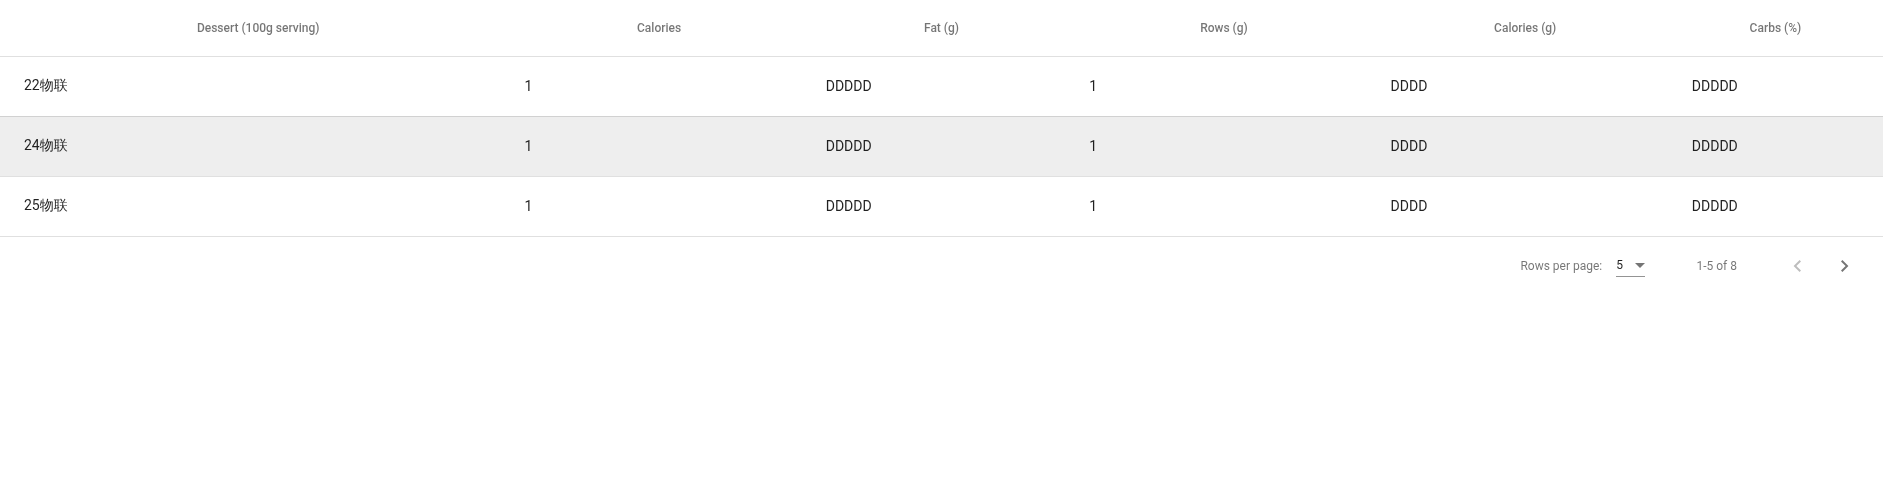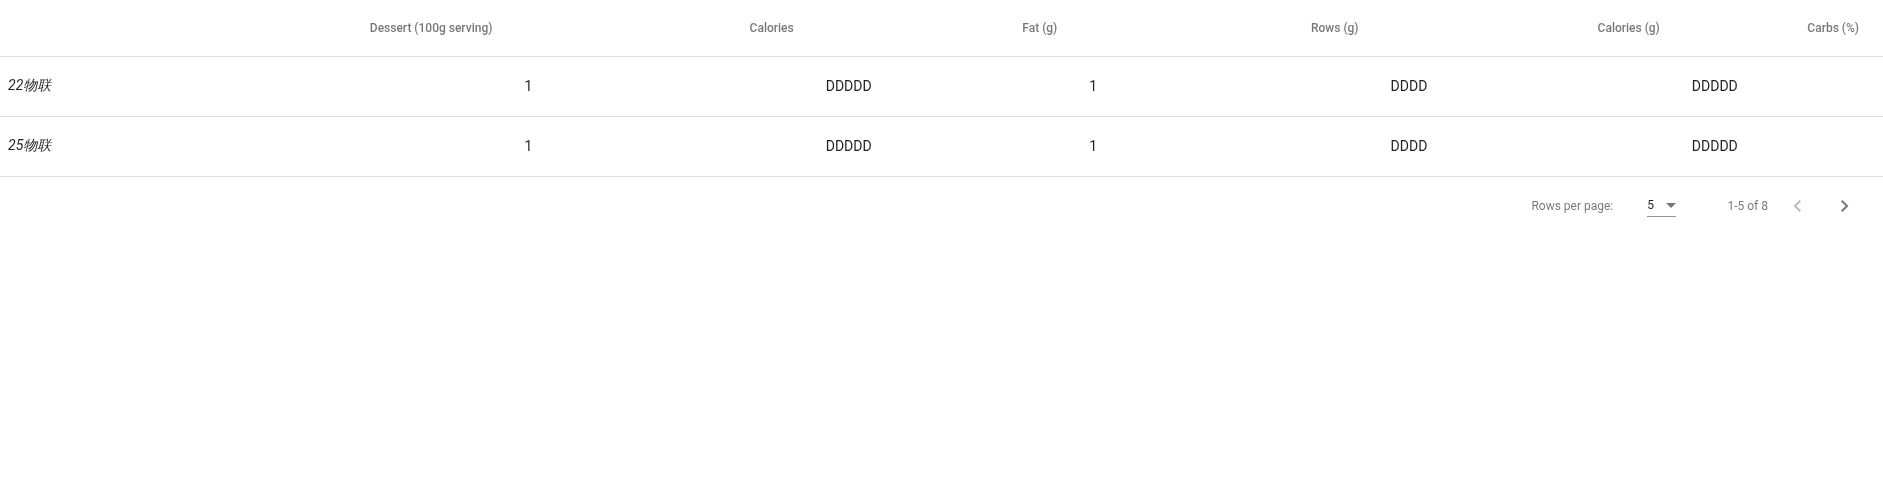--- a/index.html
+++ b/index.html
@@ -12,21 +12,21 @@
       font-size: 14px;
       color: rgba(0,0,0,0.87);
       background: #fff;
       width: 1883px;
     }
     .data-table {
       width: 100%;
       border-collapse: collapse;
     }
     .data-table thead th {
-      text-align: right;
+      text-align: center;
       font-weight: 500;
       font-size: 12px;
       color: rgba(0,0,0,0.54);
       padding: 8px 16px;
       height: 56px;
       border-bottom: 1px solid rgba(0,0,0,0.12);
       vertical-align: middle;
       user-select: none;
     }
     .data-table thead th:first-child {
@@ -38,22 +38,21 @@
     .data-table tbody td {
       text-align: left;
       font-size: 14px;
       color: rgba(0,0,0,0.87);
       padding: 0 16px;
       height: 60px;
       border-bottom: 1px solid rgba(0,0,0,0.12);
       vertical-align: middle;
     }
     .data-table tbody td:first-child {
-      padding-left: 8px;
-      font-style: italic;
+      padding-left: 24px;
     }
     .data-table tbody td:last-child {
       padding-right: 24px;
     }
     .data-table tbody tr.hovered {
       background: #eeeeee;
     }
     .col-dessert { width: 27%; }
     .col-calories { width: 16%; }
     .col-fat { width: 14%; }
@@ -65,21 +64,21 @@
       display: flex;
       align-items: center;
       justify-content: flex-end;
       font-size: 12px;
       color: rgba(0,0,0,0.54);
       padding: 0 14px;
       height: 58px;
       gap: 0;
     }
     .rows-per-page-label {
-      margin-right: 34px;
+      margin-right: 14px;
     }
     .rows-per-page-select {
       display: flex;
       align-items: center;
       margin-right: 32px;
       cursor: pointer;
       padding: 4px 0;
       border-bottom: 1px solid rgba(0,0,0,0);
       position: relative;
     }
@@ -95,21 +94,21 @@
       margin-right: 12px;
       color: rgba(0,0,0,0.87);
       font-size: 12px;
     }
     .dropdown-icon {
       width: 10px;
       height: 5px;
       fill: rgba(0,0,0,0.54);
     }
     .page-range {
-      margin-right: 5px;
+      margin-right: 36px;
       min-width: 60px;
       text-align: right;
     }
     .nav-btn {
       width: 48px;
       height: 48px;
       display: flex;
       align-items: center;
       justify-content: center;
       background: none;
@@ -153,20 +152,28 @@
   </thead>
   <tbody>
       <tr>
         <td>22物联</td>
         <td>1</td>
         <td>DDDDD</td>
         <td>1</td>
         <td>DDDD</td>
         <td>DDDDD</td>
       </tr>
+      <tr class="hovered">
+        <td>24物联</td>
+        <td>1</td>
+        <td>DDDDD</td>
+        <td>1</td>
+        <td>DDDD</td>
+        <td>DDDDD</td>
+      </tr>
       <tr>
         <td>25物联</td>
         <td>1</td>
         <td>DDDDD</td>
         <td>1</td>
         <td>DDDD</td>
         <td>DDDDD</td>
       </tr>
     </tbody>
 </table>

